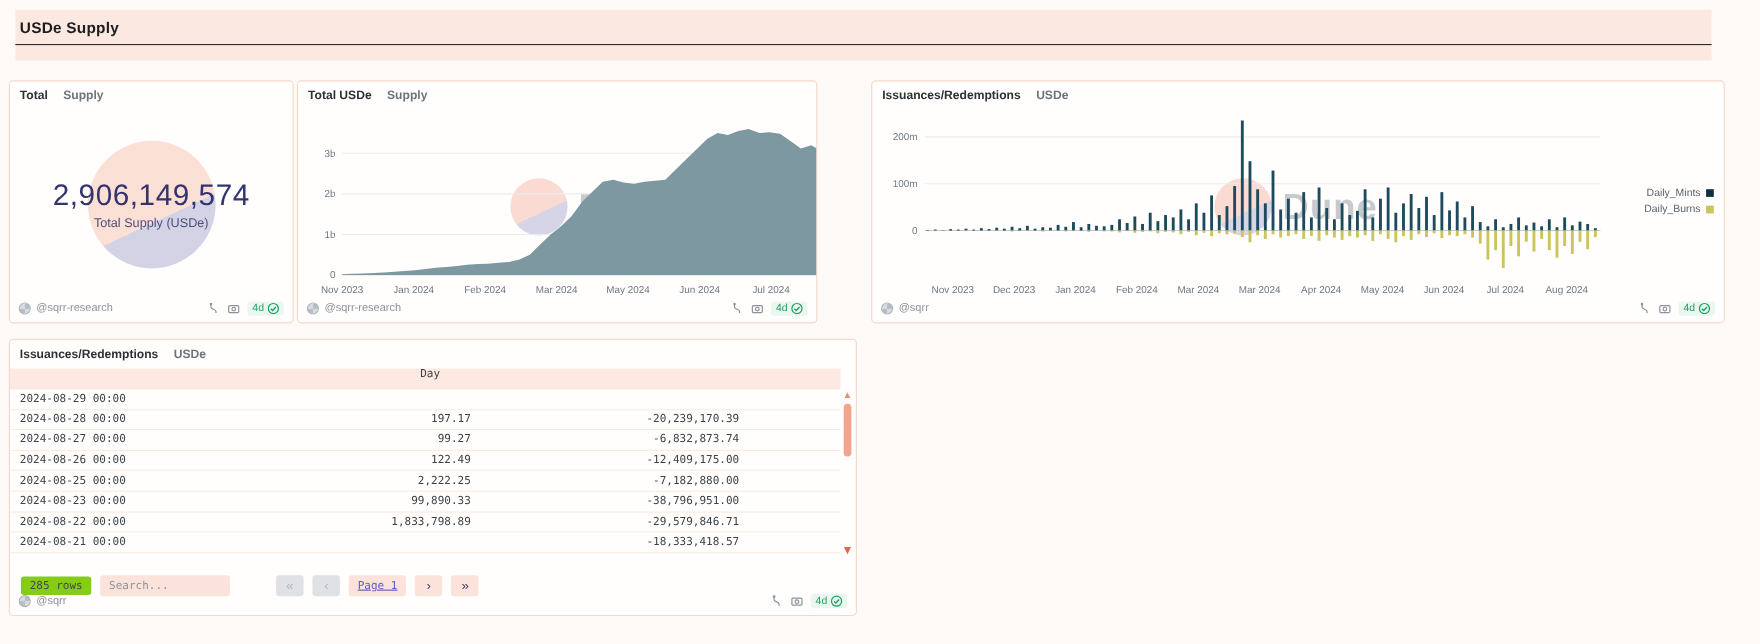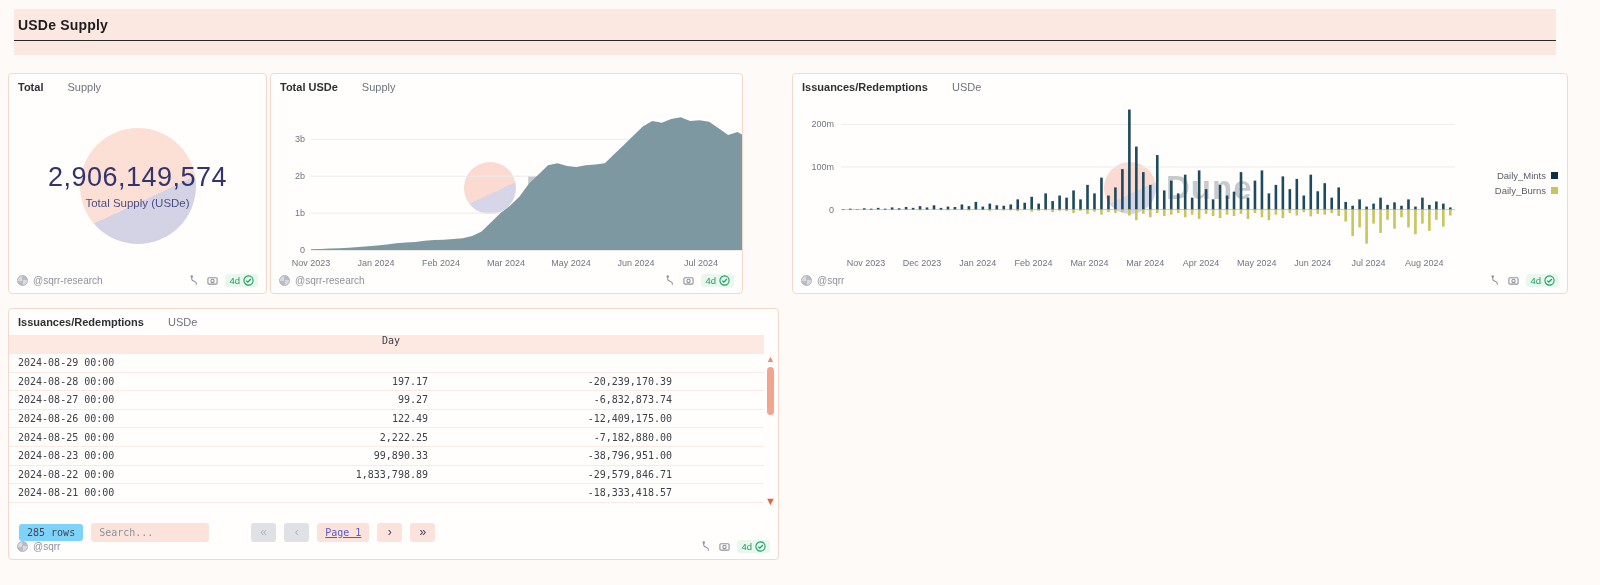--- a/index.html
+++ b/index.html
@@ -9,21 +9,21 @@
   .card { position:absolute; background:#fffefd; border:1px solid #f3d8cc; border-radius:4px; overflow:hidden; }
 
   
   .page-header { position:absolute; left:14px; top:9px; width:1542px; height:46px; background:#fbe9e1; }
   .page-header .hd-inner { height:32px; border-bottom:1.5px solid #2b2b2b; display:flex; align-items:center; padding:0 4px; }
   .page-header .hd-title { font-size:14px; font-weight:700; color:#1d1d1f; letter-spacing:.2px; }
 
   
   .card-title { position:absolute; left:9px; top:7px; font-size:11px; white-space:nowrap; }
   .card-title .t-main { font-weight:700; color:#2e3033; }
-  .card-title .t-sub  { font-weight:400; color:#6e747c; margin-left:24px; }
+  .card-title .t-sub  { font-weight:700; color:#6e747c; margin-left:14px; }
 
   
   .card-footer { position:absolute; left:8px; right:8px; bottom:5px; height:16px;
     display:flex; align-items:center; justify-content:space-between; }
   .cf-left { display:flex; align-items:center; gap:5px; }
   .avatar { width:11px; height:11px; border-radius:50%;
     background:repeating-conic-gradient(#b9bdc4 0 25%, #d8dbe0 0 50%); border:1px solid #aeb3ba; }
   .handle { font-size:10px; color:#8d929a; }
   .cf-right { display:flex; align-items:center; gap:7px; }
   .mini-icon { width:11px; height:11px; display:inline-block; }
@@ -61,21 +61,21 @@
   .c-mint { flex:0 0 74px; text-align:right; }
   .c-burn { flex:0 0 244px; text-align:right; }
 
   .tbl-scroll { position:absolute; right:3px; top:46px; width:9px; }
   .scroll-up { color:#ef8d73; font-size:9px; line-height:9px; }
   .scroll-thumb { width:7px; height:48px; margin:3px auto 0; border-radius:4px; background:#f2a58e; }
   .scroll-down { position:absolute; right:2px; top:186px; color:#e2654a; font-size:11px; }
 
   .tbl-pager { position:absolute; left:10px; right:14px; top:212px; height:22px; display:flex; align-items:center; gap:8px;
     font-family:"DejaVu Sans Mono", monospace; font-size:10px; }
-  .rows-pill { background:#7dd3fc; color:#43474d; padding:3px 8px; border-radius:3px; }
+  .rows-pill { background:#84cc16; color:#43474d; padding:3px 8px; border-radius:3px; }
   .search-input { background:#fbe3db; border:none; outline:none; border-radius:3px; height:19px; width:118px;
     padding:0 8px; font-family:"DejaVu Sans Mono", monospace; font-size:10px; color:#43474d; }
   .search-input::placeholder { color:#8d929a; }
   .pg-btn { height:19px; min-width:25px; border:none; border-radius:3px; display:flex; align-items:center; justify-content:center;
     font-size:12px; cursor:pointer; }
   .pg-disabled { background:#dfe1e5; color:#b3b7be; margin-left:34px; }
   .pg-disabled + .pg-disabled { margin-left:0; }
   .pg-page { background:#fbe3db; color:#5b5bc4; font-family:"DejaVu Sans Mono", monospace; font-size:10px;
     text-decoration:underline; padding:0 8px; }
   .pg-arrow { background:#fbe3db; color:#3c3c60; }

